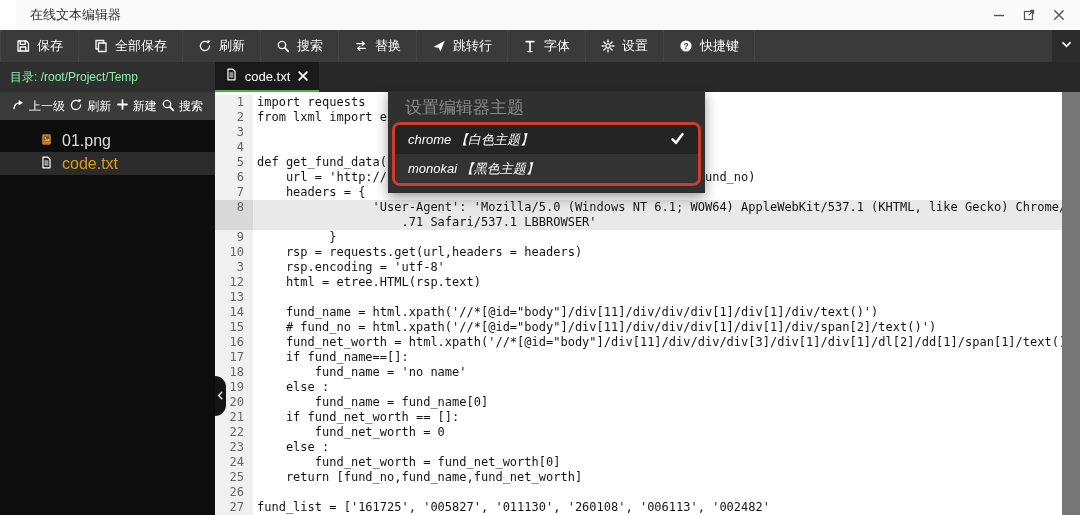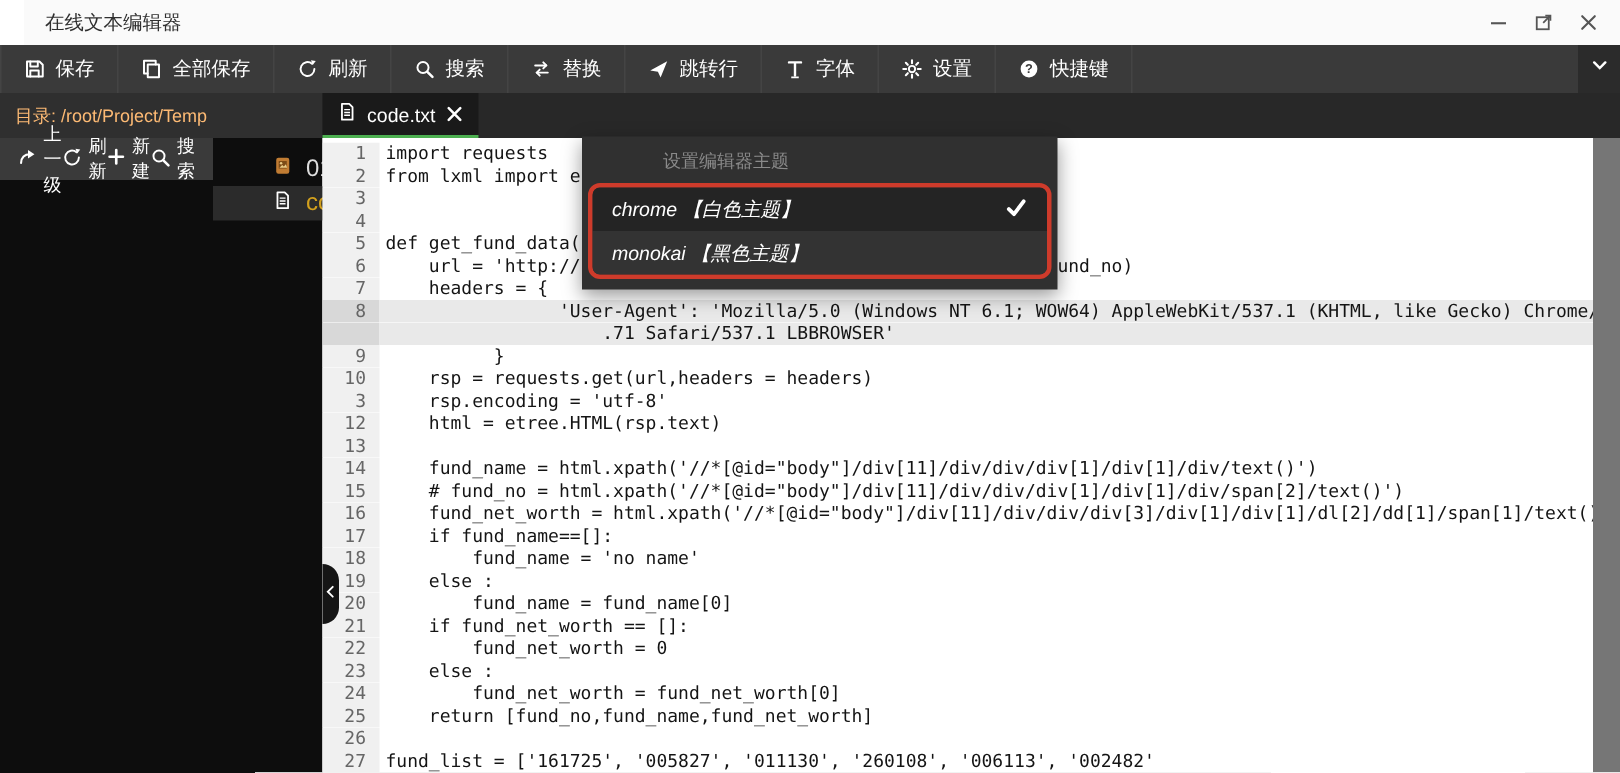--- a/index.html
+++ b/index.html
@@ -16,30 +16,30 @@
   
   .toolbar { height:32px; background:#3a3a3a; display:flex; align-items:stretch;gap:15px; }
   .tb-btn { display:flex; align-items:center; gap:7px; padding:0 15px;
             border-right:1px solid #444; color:#fff; font-size:13px; cursor:pointer; }
   .tb-btn:first-child { border-left:1px solid #444; }
   .tb-btn .icon { display:flex; align-items:center; }
   .tb-spacer { flex:1; }
   .tb-caret { width:28px; background:#2b2b2b; display:flex; align-items:center; justify-content:center; cursor:pointer; }
   
   .pathrow { height:30px; display:flex; background:#282828; }
-  .dir-label { width:215px; background:#2f2f2f; color:#fdba74; font-size:12px;
+  .dir-label { width:215px; background:#2f2f2f; color:#86efac; font-size:12px;
                display:flex; align-items:center; padding:0 10px; flex:none; }
   .tabstrip { flex:1; display:flex; }
   .tab { width:104px; background:#1a1a1a; border-bottom:2px solid #4caf50;
          display:flex; align-items:center; justify-content:center; gap:7px;
          color:#fff; font-size:13px; cursor:pointer; }
   .tab .tab-close { display:flex; align-items:center; cursor:pointer; }
   
   .main { display:flex; height:423px; position:relative; }
-  .sidebar { width:215px; background:#0d0d0d; flex:none; display:flex; flex-direction:row;text-align:right; }
+  .sidebar { width:215px; background:#0d0d0d; flex:none; display:flex; flex-direction:column;text-align:right; }
   .side-actions { height:28px; background:#3a3a3a; display:flex; align-items:center;
                   justify-content:space-between; padding:0 12px; }
   .sa-btn { display:flex; align-items:center; gap:4px; color:#fff; font-size:12px; cursor:pointer; }
   .file-list { padding-top:9px; }
   .file-row { height:23px; display:flex; align-items:center; gap:9px; padding-left:40px;
               color:#ddd; font-size:16px; cursor:pointer; }
   .file-row.selected { background:#2b2b2b; color:#d2a01d; }
   .collapse-handle { position:absolute; left:215px; top:284px; width:11px; height:40px;
                      background:#151515; border-radius:0 20px 20px 0; display:flex;
                      align-items:center; justify-content:center; cursor:pointer; z-index:5; }
@@ -49,21 +49,21 @@
   .code-area { padding-top:3px; }
   .crow { display:flex; height:15px; line-height:15px; font-size:12px; overflow:hidden; }
   .ln { width:38px; flex:none; background:#f0f0f0; color:#666; text-align:right; padding-right:9px; }
   .ct { flex:1; white-space:pre; color:#141414; padding-left:4px; }
   .crow.active .ln { background:#d8d8d8; }
   .crow.active .ct { background:#e9e9e9; }
   .vscroll { position:absolute; right:0; top:0; width:18px; height:423px; background:#767676; cursor:pointer; }
   
   .popup { position:absolute; left:388px; top:91px; width:317px; background:#303030;
            box-shadow:0 4px 12px rgba(0,0,0,.4); z-index:10; padding-bottom:7px; }
-  .popup-title { height:31px; line-height:33px; padding:0 17px; color:#8a8a8a; font-size:12px;margin-left:37px; }
+  .popup-title { height:31px; line-height:33px; padding:0 17px; color:#8a8a8a; font-size:17px; }
   .popup-options { margin:0 4px; border:3px solid #ce3b2b; border-radius:8px; overflow:hidden; }
   .opt-row { height:29px; display:flex; align-items:center; justify-content:space-between;
              padding:0 13px; color:#fff; font-size:13px; cursor:pointer; }
   .opt-row.first { background:#242424; }
   .opt-row.second { background:#333; }
 </style>
 </head>
 <body>
 
 <div class="window">

